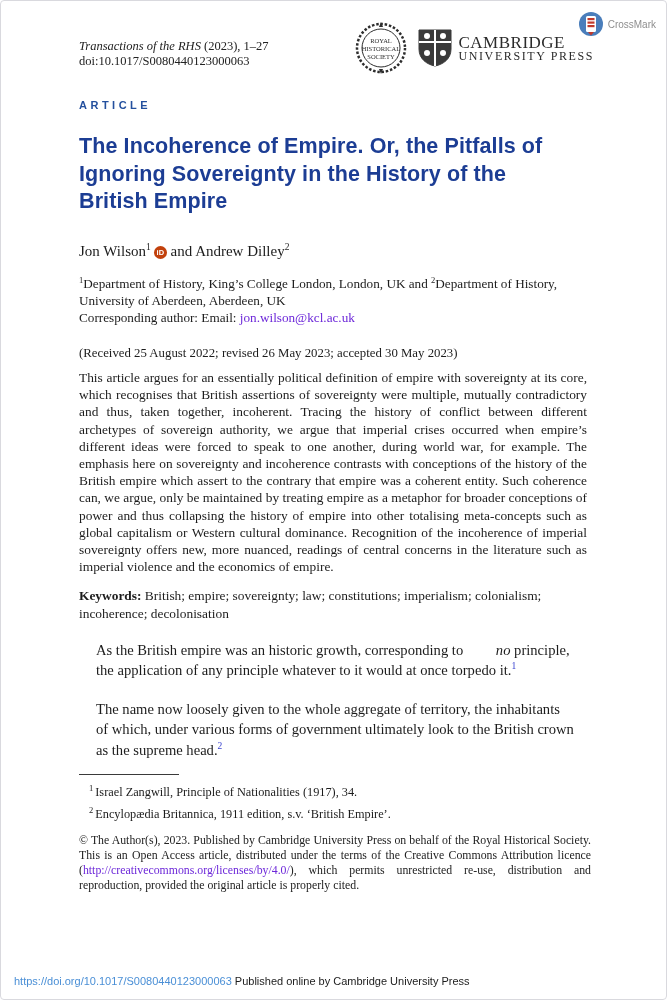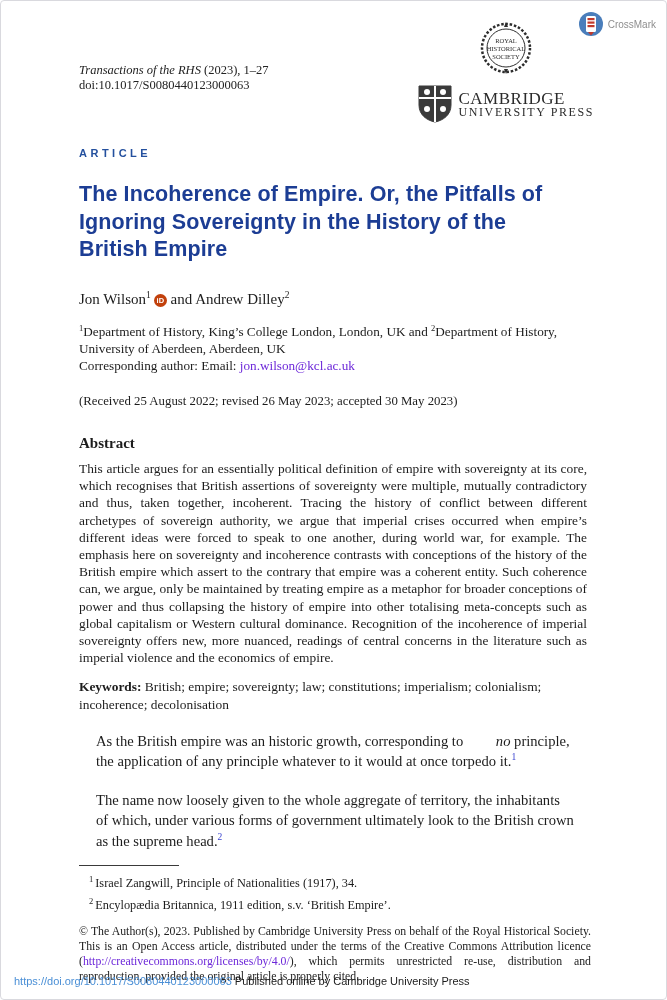--- a/index.html
+++ b/index.html
@@ -25,21 +25,21 @@
   }
   .crossmark-label { font-family:"Liberation Sans", sans-serif; font-size:10px; color:#8e8e8e; }
 
   
   .header-row {
     margin-top:28px;
     display:flex; justify-content:space-between; align-items:center;
   }
   .journal-info { font-size:12.5px; line-height:15.5px; color:#222; padding-top:4px; }
   .journal-info .jname { font-style:italic; }
-  .publisher-logos { display:flex; align-items:center; gap:10px; margin-top:-8px; margin-right:-6px;flex-direction:column; }
+  .publisher-logos { display:flex; align-items:center; gap:10px; margin-top:-8px; margin-right:-6px; }
   .cup-logo { display:flex; align-items:center; gap:6px; }
   .cup-text { font-family:"Liberation Serif", serif; color:#2b2b2b; }
   .cup-name { font-size:17px; letter-spacing:0.5px; line-height:17px; }
   .cup-sub { font-size:12px; letter-spacing:1.6px; line-height:11px; }
 
   
   .article-label {
     margin-top:24px;
     font-family:"Liberation Sans", sans-serif;
     font-size:11px; font-weight:bold; letter-spacing:3.5px;
@@ -173,21 +173,20 @@
 
     <div class="affiliations">
       <sup>1</sup><span>Department of History, King’s College London, London, UK and </span><sup>2</sup><span>Department of History, University of Aberdeen, Aberdeen, UK</span>
       <div class="corresponding">
         <span>Corresponding author: Email: </span><a class="link">jon.wilson@kcl.ac.uk</a>
       </div>
     </div>
 
     <div class="received">(Received 25 August 2022; revised 26 May 2023; accepted 30 May 2023)</div>
 
-    <h2 class="abstract-heading">Abstract</h2>
     <p class="abstract">This article argues for an essentially political definition of empire with sovereignty at its core, which recognises that British assertions of sovereignty were multiple, mutually contradictory and thus, taken together, incoherent. Tracing the history of conflict between different archetypes of sovereign authority, we argue that imperial crises occurred when empire’s different ideas were forced to speak to one another, during world war, for example. The emphasis here on sovereignty and incoherence contrasts with conceptions of the history of the British empire which assert to the contrary that empire was a coherent entity. Such coherence can, we argue, only be maintained by treating empire as a metaphor for broader conceptions of power and thus collapsing the history of empire into other totalising meta-concepts such as global capitalism or Western cultural dominance. Recognition of the incoherence of imperial sovereignty offers new, more nuanced, readings of central concerns in the literature such as imperial violence and the economics of empire.</p>
 
     <p class="keywords">
       <span class="kw-label">Keywords:</span><span> British; empire; sovereignty; law; constitutions; imperialism; colonialism; incoherence; decolonisation</span>
     </p>
 
     <blockquote>
       <span>As the British empire was an historic growth, corresponding to </span><span class="it">no</span><span> principle, the application of any principle whatever to it would at once torpedo it.</span><span class="fnmark">1</span>
     </blockquote>
 

